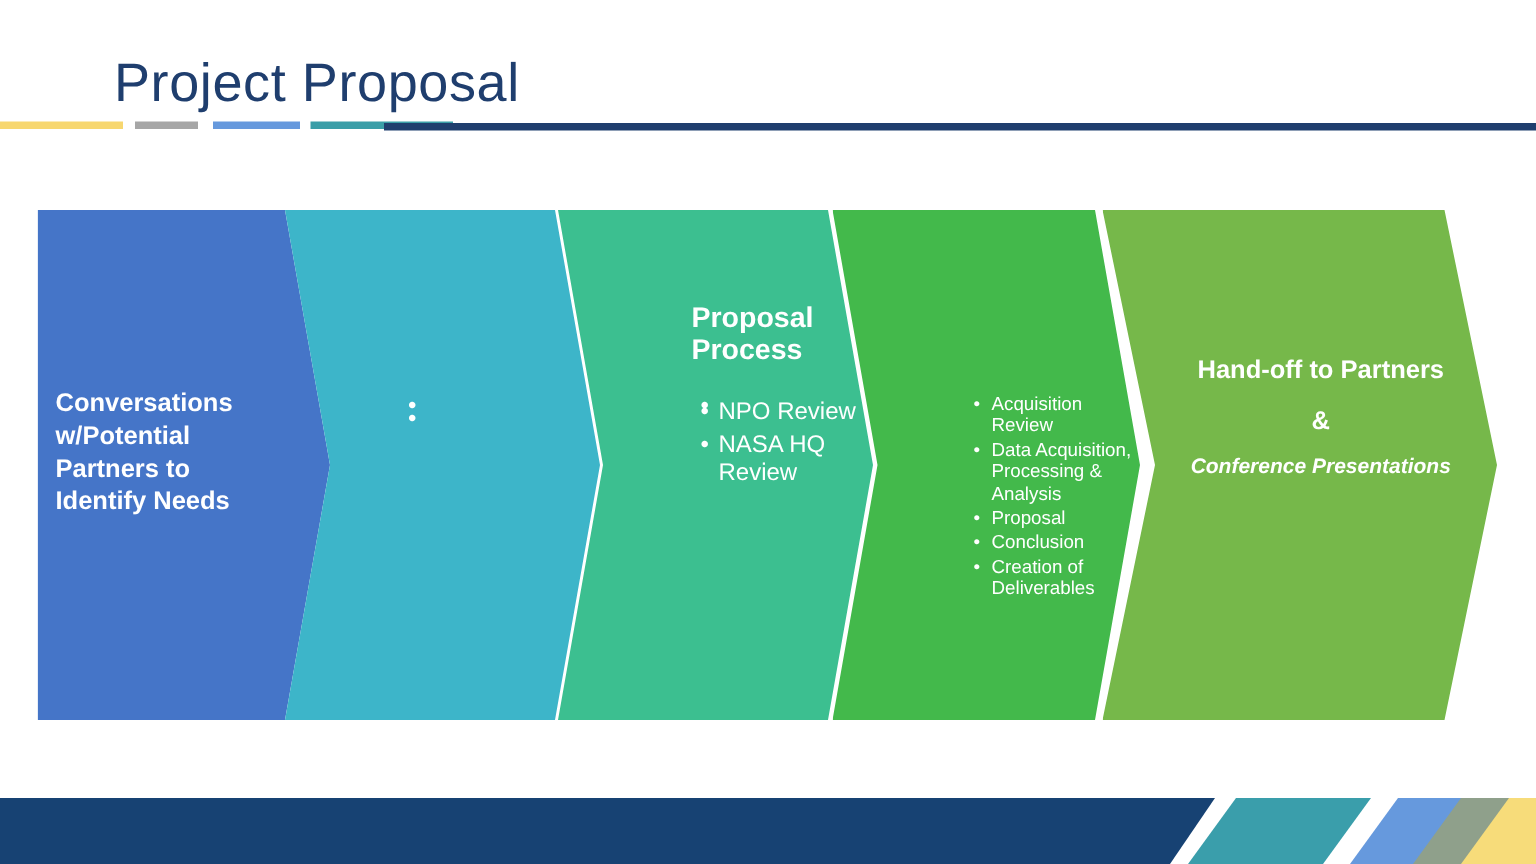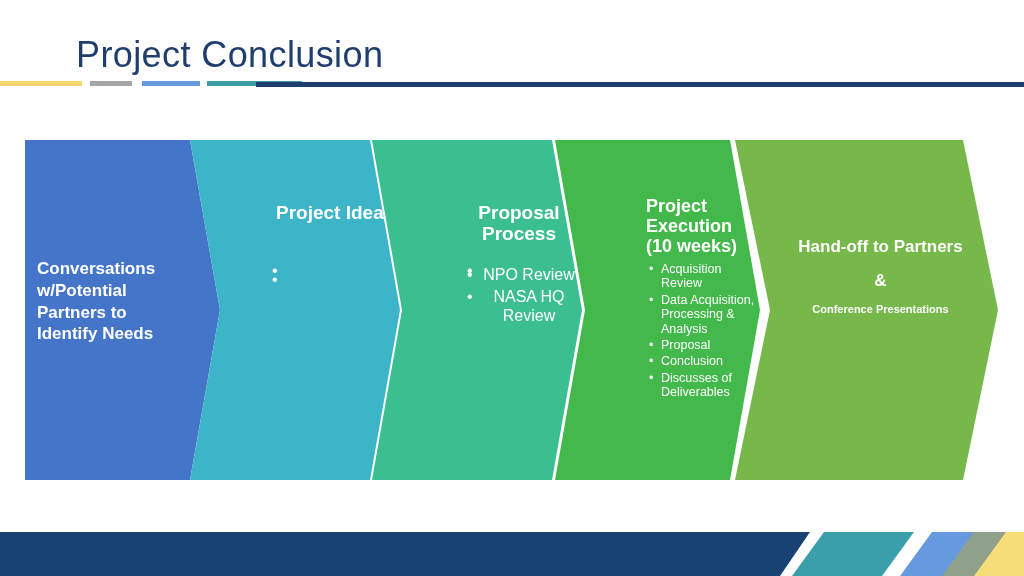--- a/index.html
+++ b/index.html
@@ -90,21 +90,21 @@
   #chev-2 { left:190px; width:210px; }
   #chev-2 .fill {
     background:#3DB5C9;
     clip-path: polygon(0 0, 180px 0, 210px 170px, 180px 340px, 0 340px, 30px 170px);
   }
   #chev-2 .chev-head   { position:absolute; left:86px; top:62px; width:112px; font-size:19px; }
   #chev-2 .chev-bullets{ position:absolute; left:82px; top:122px; width:116px; font-size:16px; }
   #chev-2 .chev-bullets li { margin-bottom:9px; }
 
   
-  #chev-3 { left:372px; width:210px;text-align:center; }
+  #chev-3 { left:372px; width:210px; }
   #chev-3 .fill {
     background:#3CBF90;
     clip-path: polygon(0 0, 180px 0, 210px 170px, 180px 340px, 0 340px, 30px 170px);
   }
   #chev-3 .chev-head   { position:absolute; left:89px; top:62px; width:116px; font-size:19px; }
   #chev-3 .chev-bullets{ position:absolute; left:95px; top:122px; width:112px; font-size:16px; }
   #chev-3 .chev-bullets li { margin-bottom:4px; }
 
   
   #chev-4 { left:555px; width:205px; }
@@ -121,21 +121,21 @@
   #chev-5 .fill {
     background:#76B84A;
     clip-path: polygon(0 0, 228px 0, 263px 170px, 228px 340px, 0 340px, 35px 170px);
   }
   #chev-5 .chev-text {
     left:54px; top:96px; width:183px;
     text-align:center;
     font-size:17px; font-weight:bold; line-height:1.3;
   }
   #chev-5 .amp { display:block; margin:12px 0 10px; font-size:17px; }
-  #chev-5 .sub { display:block; font-size:11px; line-height:1.28; }
+  #chev-5 .sub { display:block; font-size:14px; line-height:1.28;font-style:italic; }
 
   
   #bottom {
     position:absolute;
     left:0; top:532px;
     width:1024px; height:44px;
     overflow:hidden;
   }
   #bottom .seg { position:absolute; top:0; height:44px; }
   #bot-navy   { left:0px;   width:810px; background:#174273;
@@ -147,63 +147,61 @@
   #bot-gray   { left:942px; width:68px;  background:#8FA08B;
                 clip-path: polygon(32px 0, 68px 0, 36px 44px, 0 44px); }
   #bot-yellow { left:974px; width:80px;  background:#F7DC7A;
                 clip-path: polygon(32px 0, 80px 0, 80px 44px, 0 44px); }
 </style>
 </head>
 <body>
 
 <div id="slide">
 
-  <div id="title">Project Conclusion</div>
+  <div id="title">Project Proposal</div>
 
   <div class="rule" id="rule-yellow"></div>
   <div class="rule" id="rule-gray"></div>
   <div class="rule" id="rule-blue"></div>
   <div class="rule" id="rule-teal"></div>
   <div class="rule" id="rule-navy"></div>
 
   <div id="chevrons">
 
     <div class="chev" id="chev-1">
       <div class="fill"></div>
       <div class="chev-text">Conversations w/Potential Partners to Identify Needs</div>
     </div>
 
     <div class="chev" id="chev-2">
       <div class="fill"></div>
-      <div class="chev-text chev-head">Project Idea</div>
       <ul class="chev-text chev-bullets">
         <li><span class="b">•</span></li>
         <li><span class="b">•</span></li>
       </ul>
     </div>
 
     <div class="chev" id="chev-3">
       <div class="fill"></div>
       <div class="chev-text chev-head">Proposal Process</div>
       <ul class="chev-text chev-bullets">
         <li><span class="b">•</span></li>
         <li><span class="b">•</span><span>NPO Review</span></li>
         <li><span class="b">•</span><span>NASA HQ Review</span></li>
       </ul>
     </div>
 
     <div class="chev" id="chev-4">
       <div class="fill"></div>
-      <div class="chev-text chev-head">Project Execution (10 weeks)</div>
       <ul class="chev-text chev-bullets">
         <li><span class="b">•</span><span>Acquisition Review</span></li>
         <li><span class="b">•</span><span>Data Acquisition, Processing &amp; Analysis</span></li>
         <li><span class="b">•</span><span>Proposal</span></li>
         <li><span class="b">•</span><span>Conclusion</span></li>
-        <li><span class="b">•</span><span>Discusses of Deliverables</span></li>
+        <li><span class="b">•</span><span>Creation of Deliverables</span></li>
       </ul>
     </div>
 
     <div class="chev" id="chev-5">
       <div class="fill"></div>
       <div class="chev-text">
         <span>Hand-off to Partners</span>
         <span class="amp">&amp;</span>
         <span class="sub">Conference Presentations</span>
       </div>

